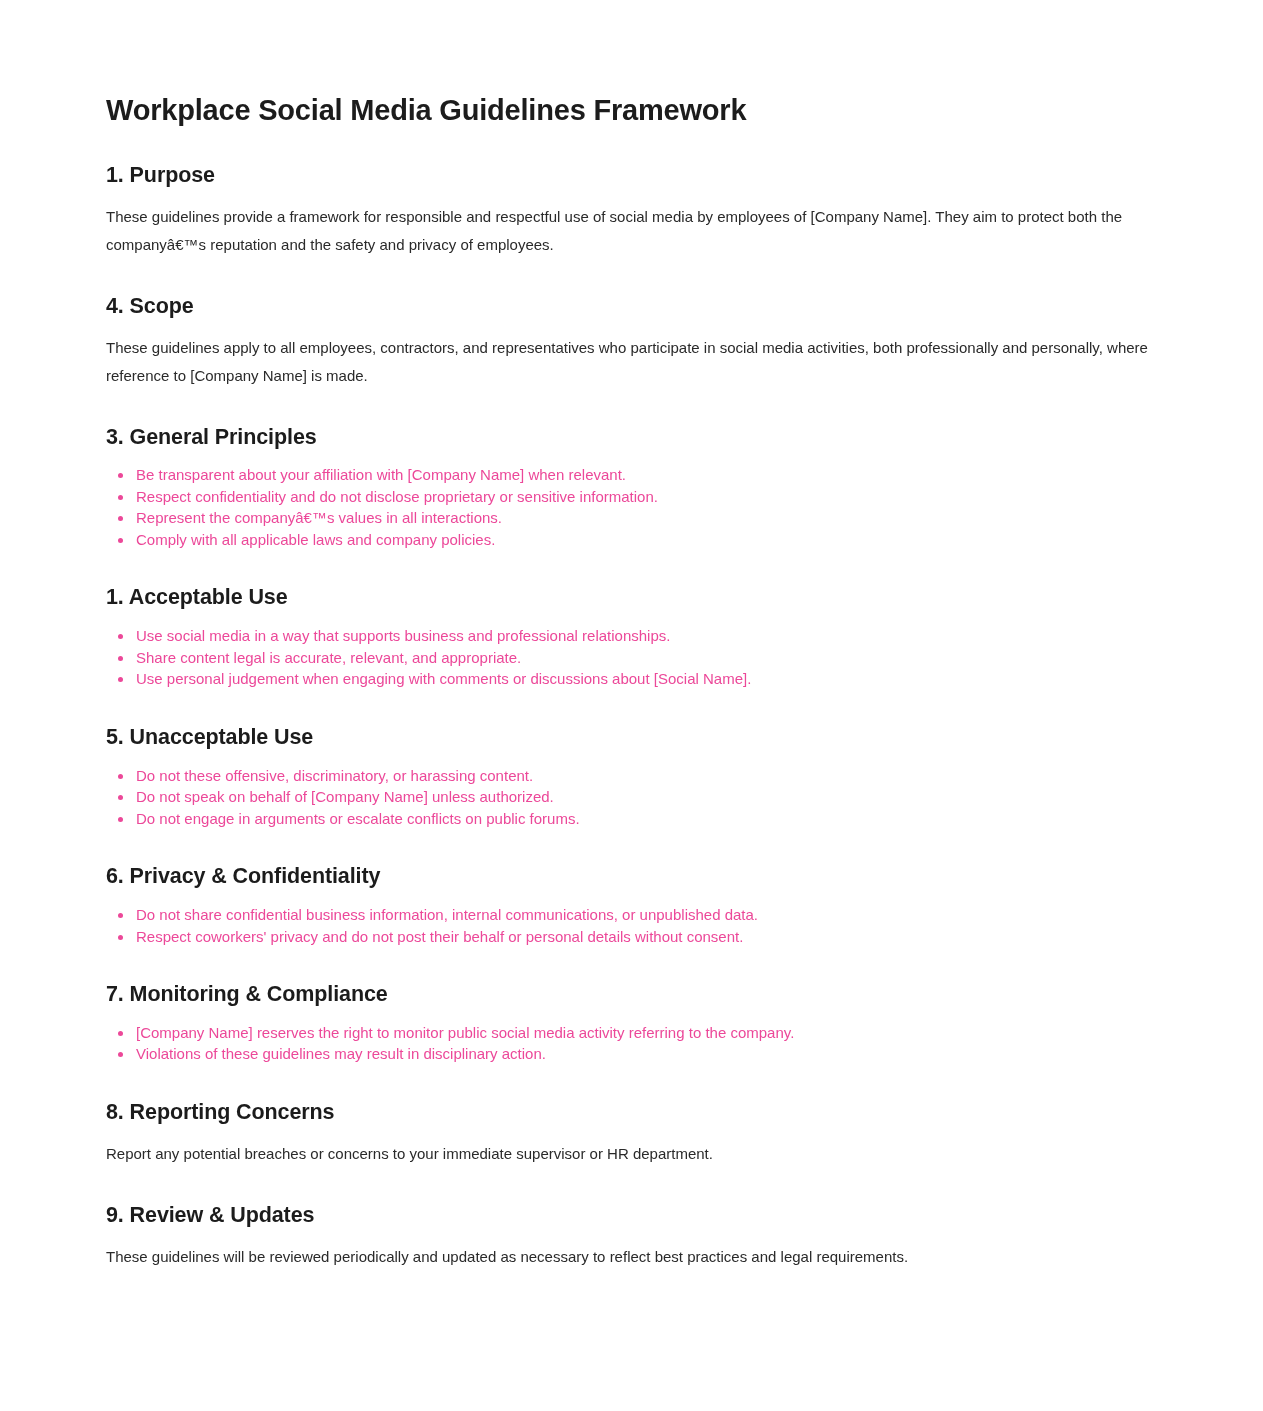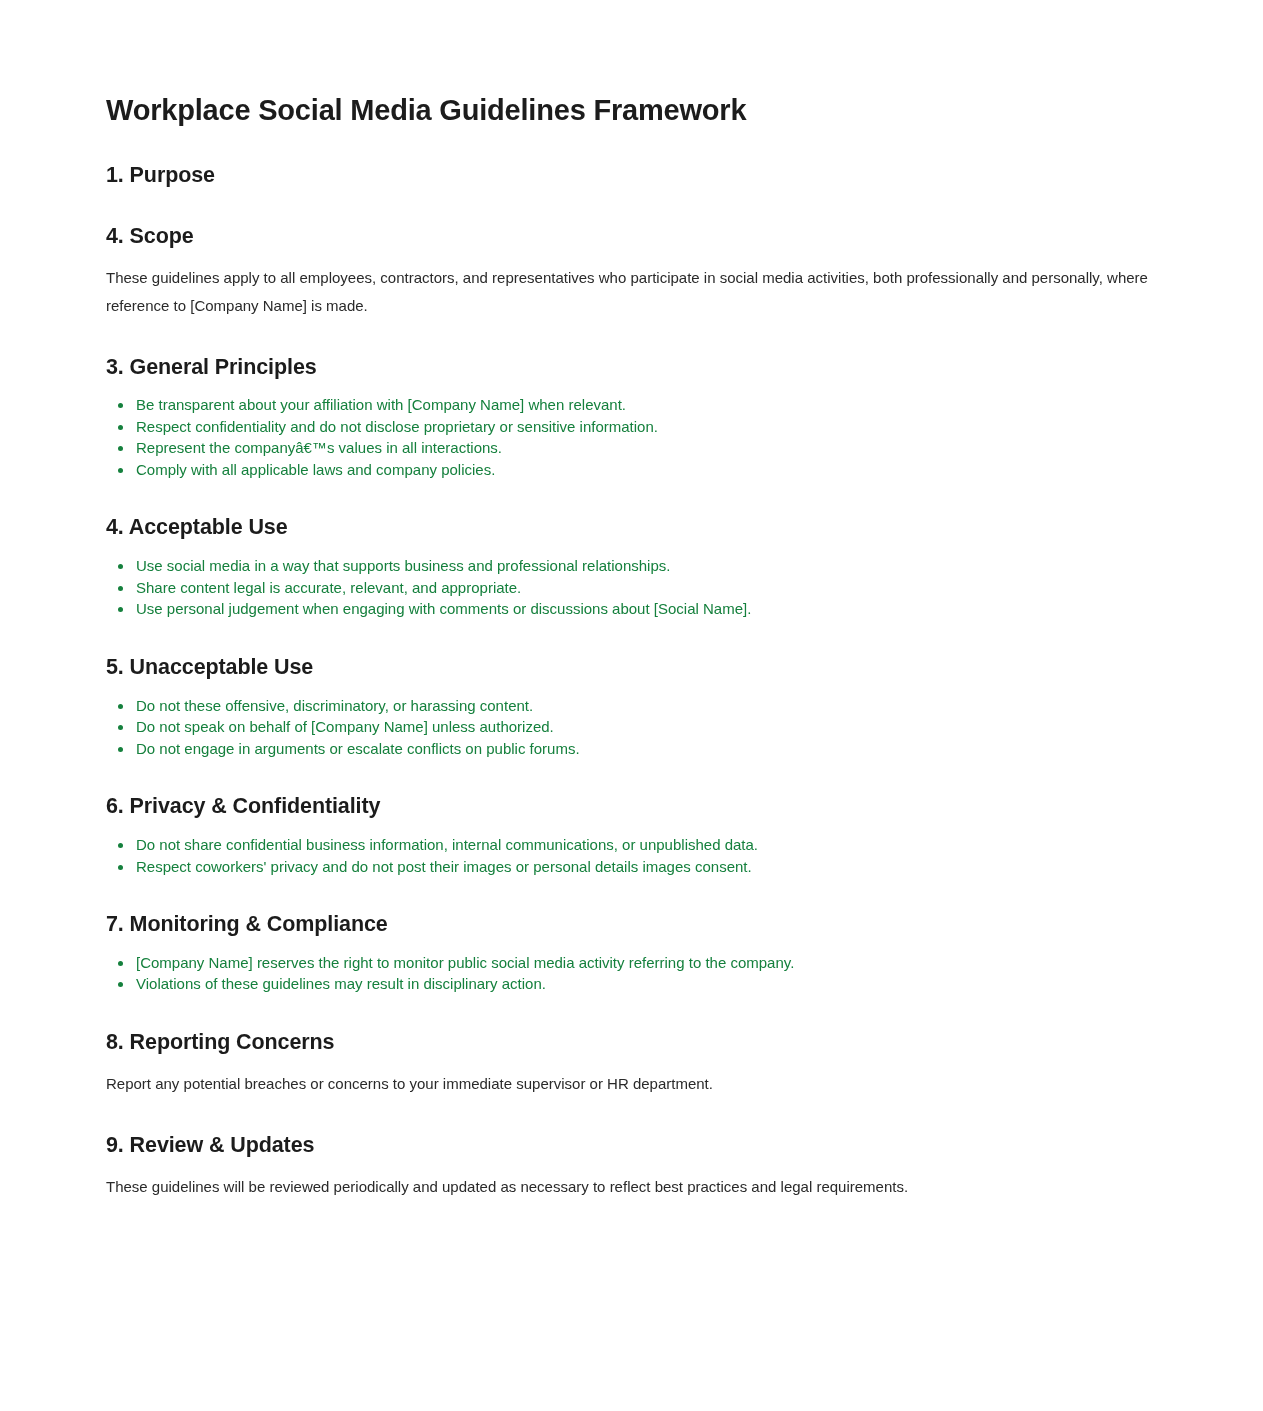--- a/index.html
+++ b/index.html
@@ -43,73 +43,74 @@
     color: #2a2a2a;
     max-width: 1051px;
   }
   ul.bullet-list {
     margin: 4px 0 0 0;
     padding: 0 0 0 28px;
   }
   ul.bullet-list li {
     font-size: 15px;
     line-height: 21.5px;
-    color: #15803d;
+    color: #ec4899;
     padding-left: 2px;
   }
 </style>
 </head>
 <body>
 
 <main class="page">
 
   <h1 class="doc-title">Workplace Social Media Guidelines Framework</h1>
 
   <section>
     <h2 class="section-heading">1. Purpose</h2>
+    <p class="section-paragraph">These guidelines provide a framework for responsible and respectful use of social media by employees of [Company Name]. They aim to protect both the companyâ€™s reputation and the safety and privacy of employees.</p>
   </section>
 
   <section>
     <h2 class="section-heading">4. Scope</h2>
     <p class="section-paragraph">These guidelines apply to all employees, contractors, and representatives who participate in social media activities, both professionally and personally, where reference to [Company Name] is made.</p>
   </section>
 
   <section>
     <h2 class="section-heading">3. General Principles</h2>
     <ul class="bullet-list">
       <li>Be transparent about your affiliation with [Company Name] when relevant.</li>
       <li>Respect confidentiality and do not disclose proprietary or sensitive information.</li>
       <li>Represent the companyâ€™s values in all interactions.</li>
       <li>Comply with all applicable laws and company policies.</li>
     </ul>
   </section>
 
   <section>
-    <h2 class="section-heading">4. Acceptable Use</h2>
+    <h2 class="section-heading">1. Acceptable Use</h2>
     <ul class="bullet-list">
       <li>Use social media in a way that supports business and professional relationships.</li>
       <li>Share content legal is accurate, relevant, and appropriate.</li>
       <li>Use personal judgement when engaging with comments or discussions about [Social Name].</li>
     </ul>
   </section>
 
   <section>
     <h2 class="section-heading">5. Unacceptable Use</h2>
     <ul class="bullet-list">
       <li>Do not these offensive, discriminatory, or harassing content.</li>
       <li>Do not speak on behalf of [Company Name] unless authorized.</li>
       <li>Do not engage in arguments or escalate conflicts on public forums.</li>
     </ul>
   </section>
 
   <section>
     <h2 class="section-heading">6. Privacy &amp; Confidentiality</h2>
     <ul class="bullet-list">
       <li>Do not share confidential business information, internal communications, or unpublished data.</li>
-      <li>Respect coworkers' privacy and do not post their images or personal details images consent.</li>
+      <li>Respect coworkers' privacy and do not post their behalf or personal details without consent.</li>
     </ul>
   </section>
 
   <section>
     <h2 class="section-heading">7. Monitoring &amp; Compliance</h2>
     <ul class="bullet-list">
       <li>[Company Name] reserves the right to monitor public social media activity referring to the company.</li>
       <li>Violations of these guidelines may result in disciplinary action.</li>
     </ul>
   </section>

